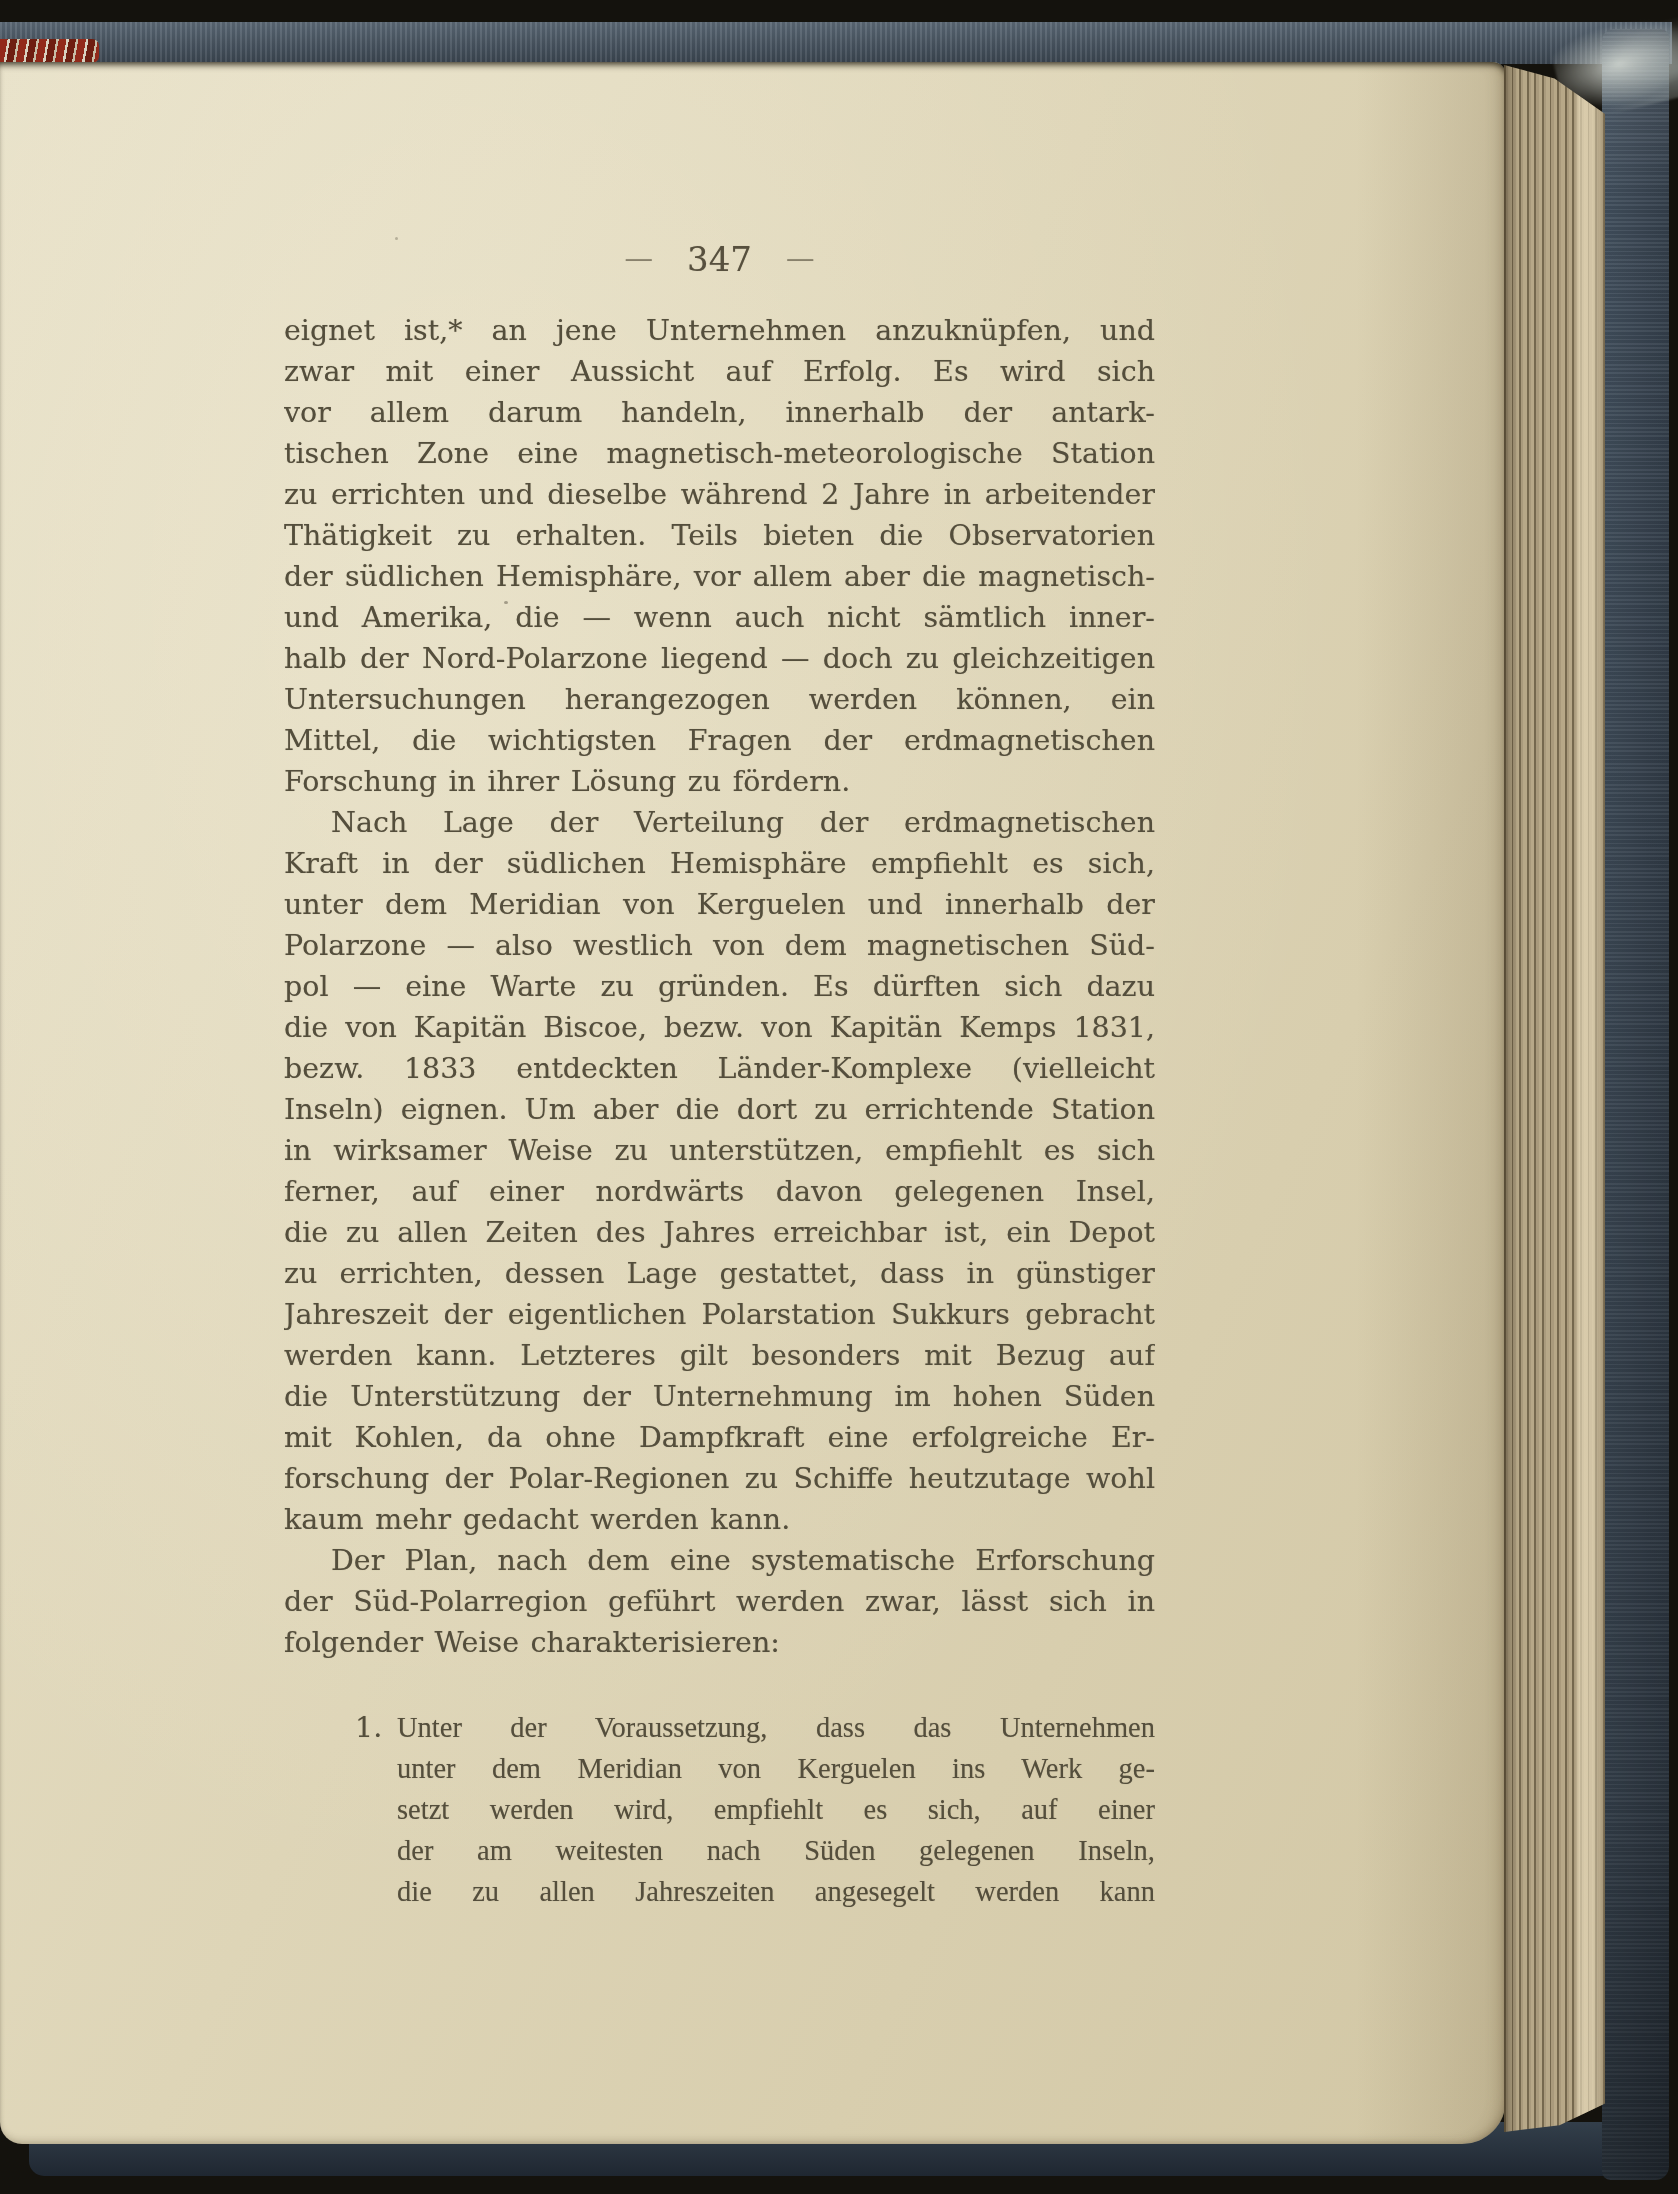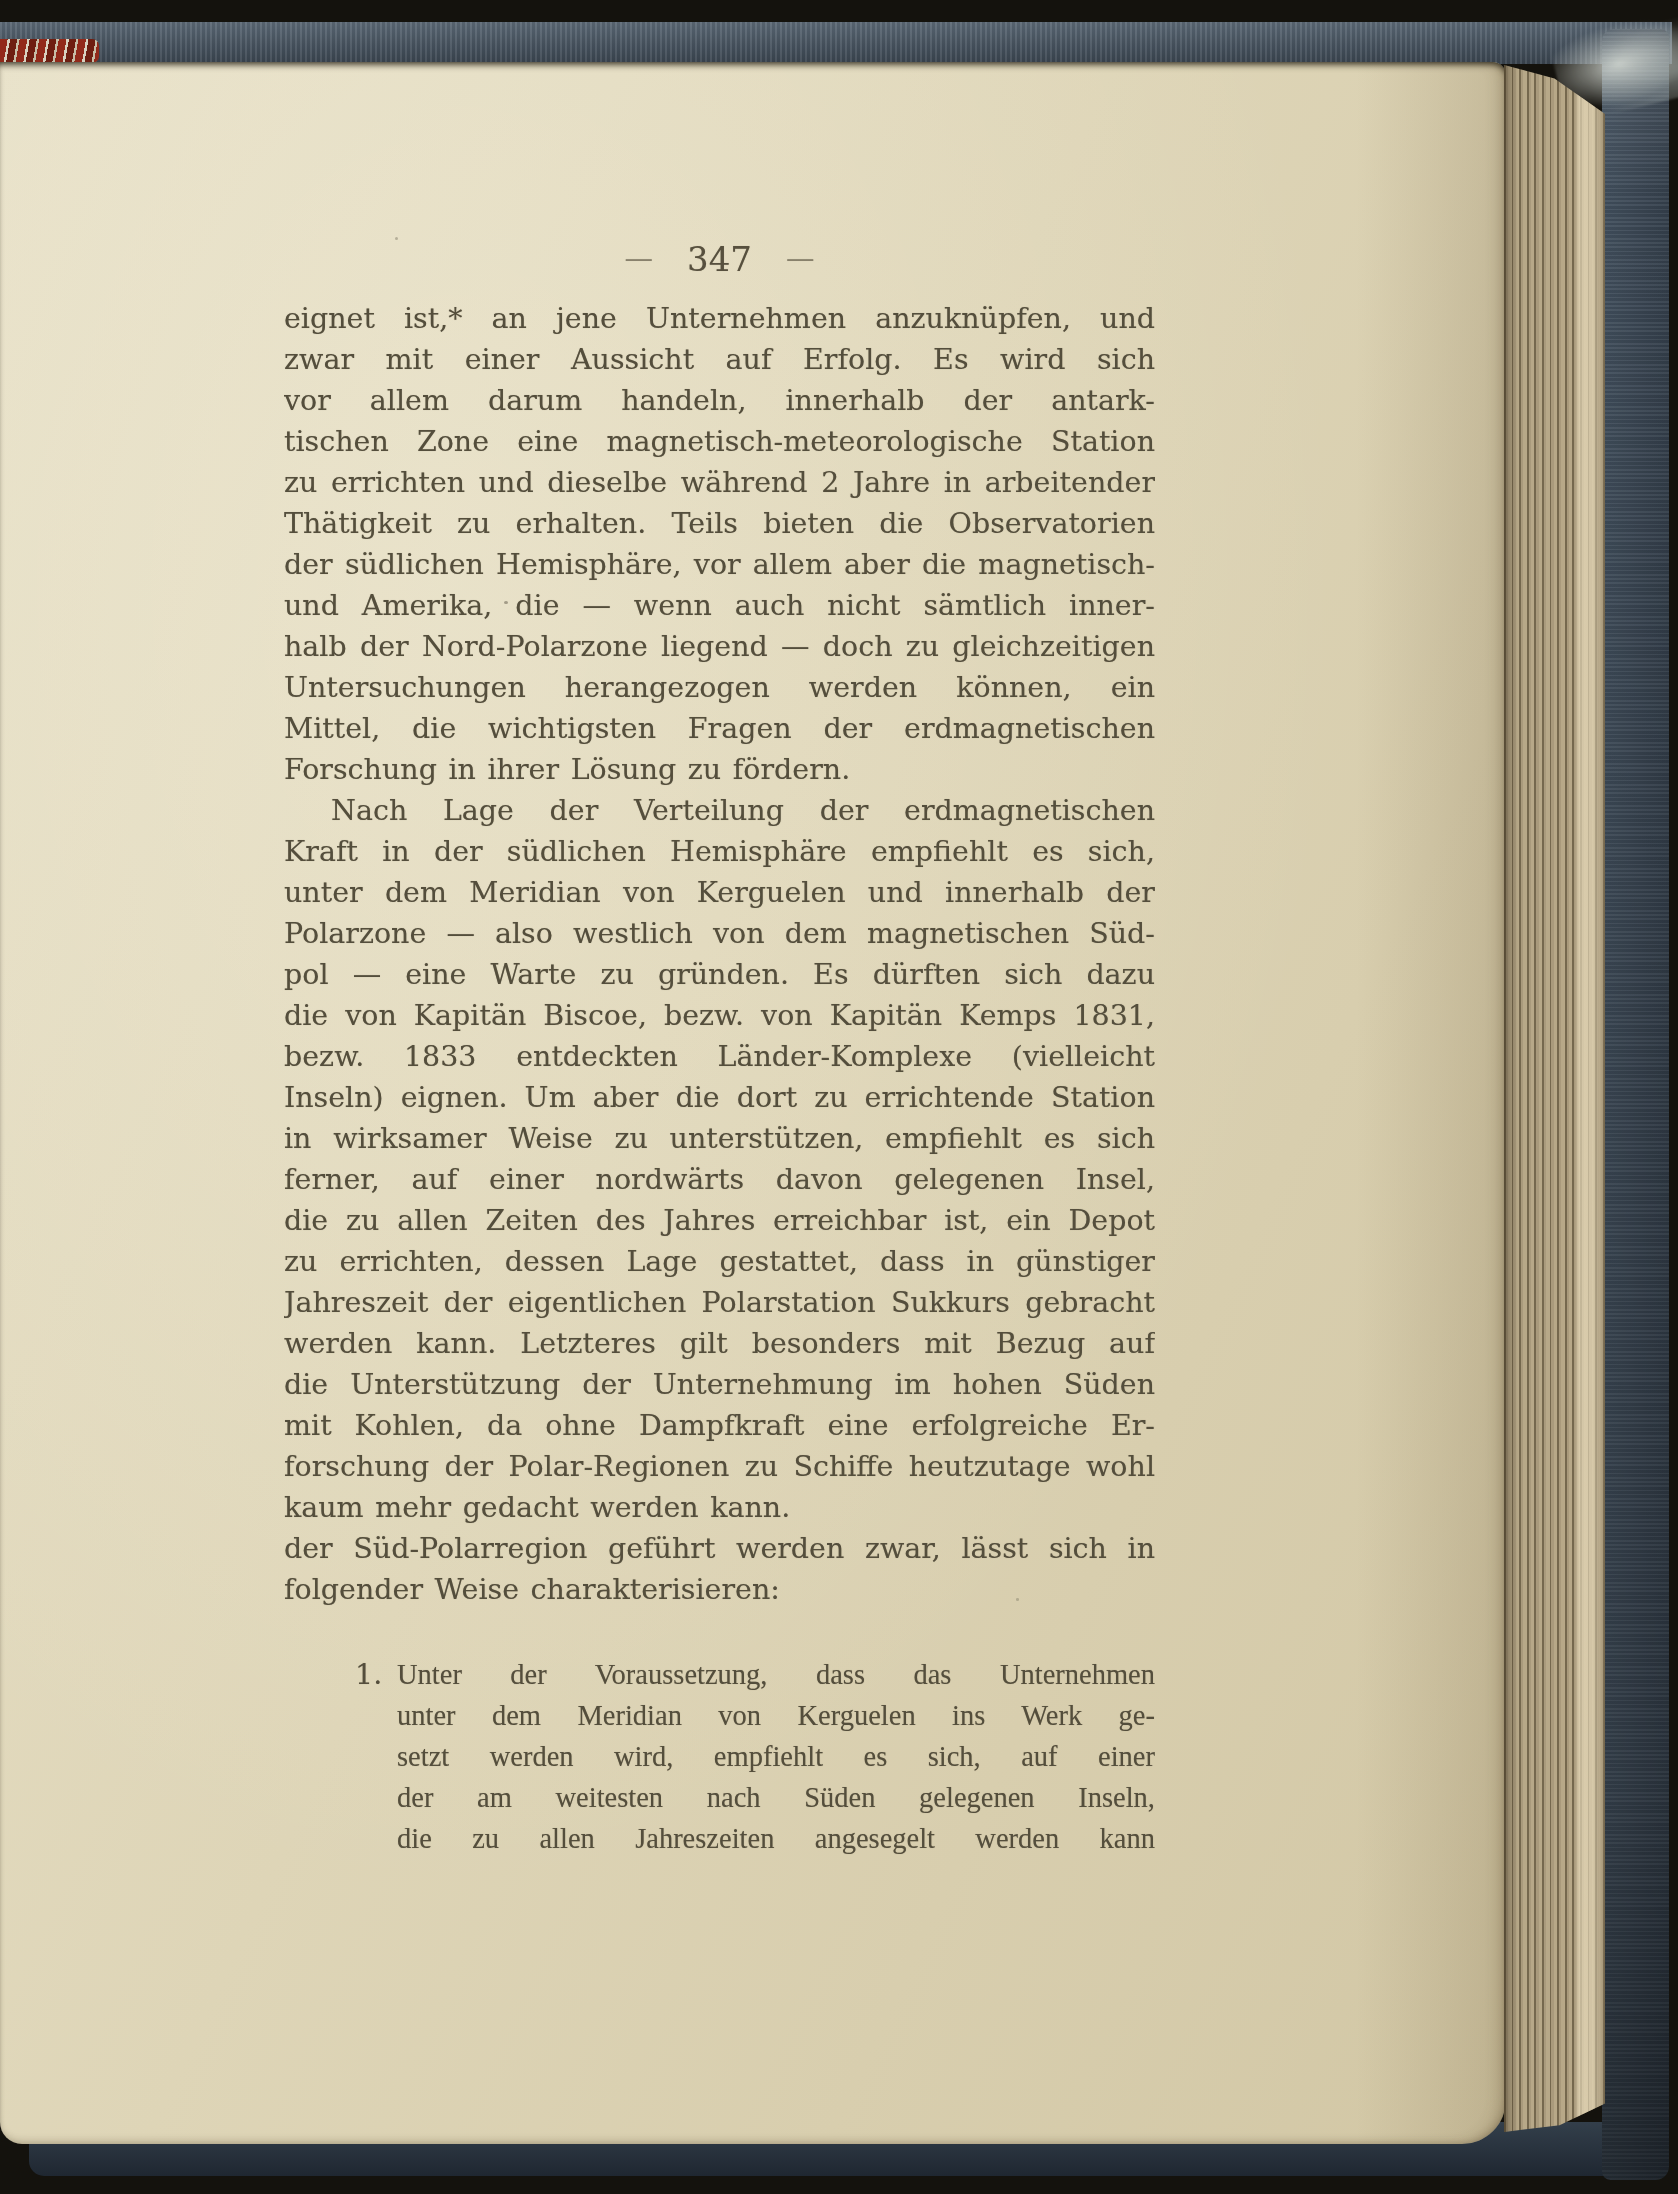--- a/index.html
+++ b/index.html
@@ -72,21 +72,21 @@
   .speck.s2{left:395px;top:175px;width:3.4px;height:3.4px;opacity:.4;}
   .speck.s3{left:1016px;top:1536px;width:3.4px;height:2.5px;opacity:.35;}
 
   .content{position:absolute;left:284px;top:176px;width:871px;}
   .page-header{
     display:flex;justify-content:center;align-items:center;gap:34px;
     font-size:34px;line-height:42px;color:#57503e;
     text-shadow:0 0 0.8px rgba(87,80,62,.35);
   }
   .page-header .dash{opacity:.65;font-size:28.5px;}
-  .body-text{margin-top:18px;}
+  .body-text{margin-top:30px;}
   .line{
     font-size:28.5px;line-height:41px;color:#544e3c;
     text-align:justify;text-align-last:justify;
     word-spacing:2.5px;
     text-shadow:0 0 0.8px rgba(84,78,60,.4);
     overflow:hidden;white-space:normal;
   }
   .line.last{text-align-last:left;}
   .para[data-indent-first="true"] .line.first{text-indent:47px;}
   .numbered-item{display:flex;margin-top:44px;margin-left:71px;}
@@ -149,20 +149,21 @@
             <div class="line">die zu allen Zeiten des Jahres erreichbar ist, ein Depot</div>
             <div class="line">zu errichten, dessen Lage gestattet, dass in günstiger</div>
             <div class="line">Jahreszeit der eigentlichen Polarstation Sukkurs gebracht</div>
             <div class="line">werden kann.  Letzteres gilt besonders mit Bezug auf</div>
             <div class="line">die Unterstützung der Unternehmung im hohen Süden</div>
             <div class="line">mit Kohlen, da ohne Dampfkraft eine erfolgreiche Er-</div>
             <div class="line">forschung der Polar-Regionen zu Schiffe heutzutage wohl</div>
             <div class="line last">kaum mehr gedacht werden kann.</div>
           </div>
         <div class="para" data-indent-first="true">
+            <div class="line first">Der Plan, nach dem eine systematische Erforschung</div>
             <div class="line">der Süd-Polarregion geführt werden zwar, lässt sich in</div>
             <div class="line last">folgender Weise charakterisieren:</div>
           </div>
 
         <div class="numbered-item">
           <div class="marker">1.</div>
           <div class="list-lines">
               <div class="line first">Unter der Voraussetzung, dass das Unternehmen</div>
               <div class="line">unter dem Meridian von Kerguelen ins Werk ge-</div>
               <div class="line">setzt werden wird, empfiehlt es sich, auf einer</div>

